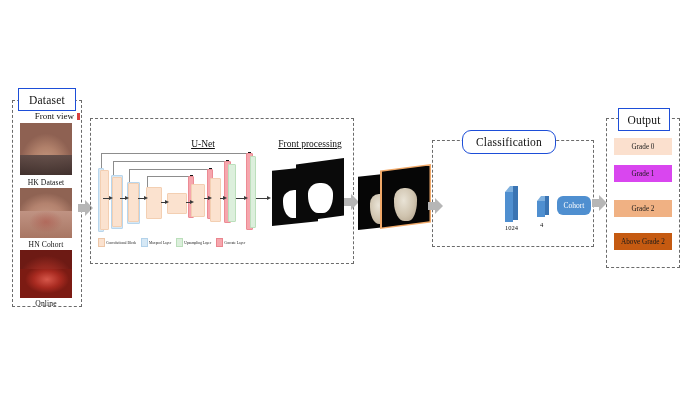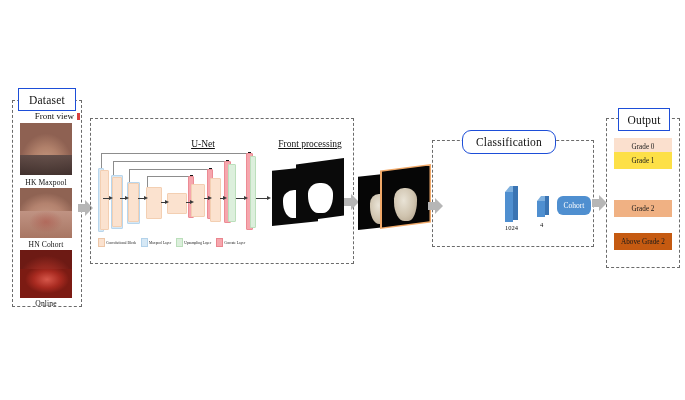--- a/index.html
+++ b/index.html
@@ -112,21 +112,21 @@
 <div class="stage">
 
   <div class="dashbox" id="dataset-box"></div>
   <div class="titlebox" id="dataset-title">Dataset</div>
 
   <div class="plainlabel" style="left:12px;top:111px;width:68px;">
     <span>Front view</span><span style="display:inline-block;width:3px;height:7px;background:#d94040;margin-left:3px;vertical-align:-1px;"></span>
   </div>
 
   <div class="ds-photo ph1" style="top:123px;height:52px;"></div>
-  <div class="ds-caption" style="left:12px;top:178px;">HK Maxpool</div>
+  <div class="ds-caption" style="left:12px;top:178px;">HK Dataset</div>
 
   <div class="ds-photo ph2" style="top:188px;height:50px;"></div>
   <div class="ds-caption" style="left:12px;top:240px;">HN Cohort</div>
 
   <div class="ds-photo ph3" style="top:250px;height:48px;"></div>
   <div class="ds-caption" style="left:12px;top:299px;">Online</div>
 
   <div class="abs" style="left:78px;top:200px;width:14px;height:16px;">
     <div class="ba-body" style="left:0;top:4px;width:8px;height:8px;"></div>
     <div class="ba-head" style="left:7px;top:0;"></div>
@@ -261,17 +261,17 @@
 
   <div class="abs" style="left:592px;top:195px;width:14px;height:16px;">
     <div class="ba-body" style="left:0;top:4px;width:8px;height:8px;"></div>
     <div class="ba-head" style="left:7px;top:0;"></div>
   </div>
 
   <div class="dashbox" id="out-box"></div>
   <div class="titlebox" id="out-title">Output</div>
 
   <div class="gradepill" style="top:138px;background:#fbe0ce;">Grade 0</div>
-  <div class="gradepill" style="top:152px;background:#fde047;">Grade 1</div>
+  <div class="gradepill" style="top:165px;background:#d946ef;">Grade 1</div>
   <div class="gradepill" style="top:200px;background:#f0b183;">Grade 2</div>
   <div class="gradepill" style="top:233px;background:#c55a11;color:#1a1a1a;">Above Grade 2</div>
 
 </div>
 
 </body></html>

